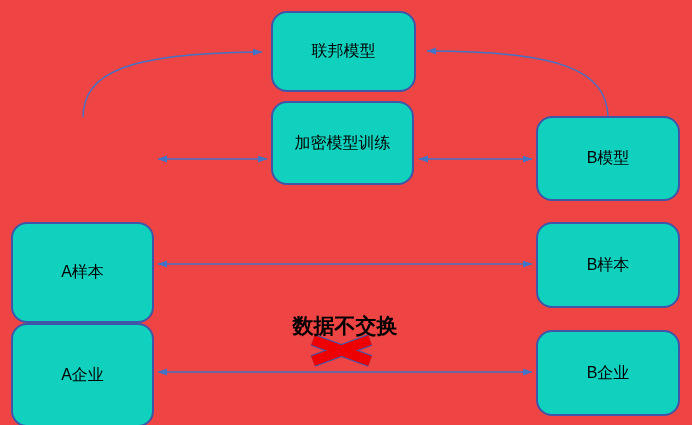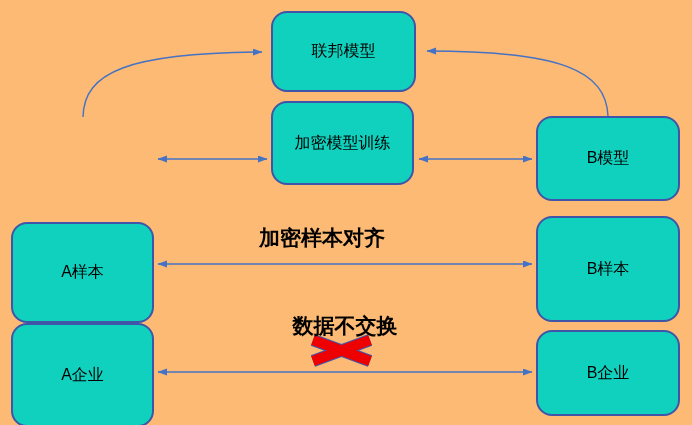--- a/index.html
+++ b/index.html
@@ -5,42 +5,42 @@
   html, body {
     margin: 0;
     padding: 0;
     background: #ffffff;
     font-family: "Liberation Sans", "DejaVu Sans", sans-serif;
   }
   .stage {
     position: relative;
     width: 692px;
     height: 425px;
-    background: #fdba74;
+    background: #ef4444;
     overflow: hidden;
   }
   .box {
     position: absolute;
     background: #0FD1BE;
     border: 2px solid #4155A8;
     border-radius: 16px;
     display: flex;
     align-items: center;
     justify-content: center;
     font-size: 16px;
     color: #000000;
     box-sizing: border-box;
     text-align: center;
   }
   .box-federated   { left: 271px; top: 11px;  width: 145px; height: 81px; }
   .box-a-model     { left: 11px;  top: 117px; width: 143px; height: 84px; }
   .box-enc-train   { left: 271px; top: 101px; width: 143px; height: 84px; }
   .box-b-model     { left: 536px; top: 116px; width: 144px; height: 85px; }
   .box-a-sample    { left: 11px;  top: 222px; width: 143px; height: 101px; }
-  .box-b-sample    { left: 536px; top: 216px; width: 144px; height: 106px; }
+  .box-b-sample    { left: 536px; top: 222px; width: 144px; height: 86px; }
   .box-a-ent       { left: 11px;  top: 323px; width: 143px; height: 104px; }
   .box-b-ent       { left: 536px; top: 330px; width: 144px; height: 86px; }
 
   .float-label {
     position: absolute;
     transform: translate(-50%, -50%);
     font-size: 21px;
     font-weight: 600;
     color: #000000;
     white-space: nowrap;
@@ -110,17 +110,16 @@
   </div>
 
   <div class="box box-a-ent">
     <span>A企业</span>
   </div>
 
   <div class="box box-b-ent">
     <span>B企业</span>
   </div>
 
-  <div class="float-label label-sample-alignment">加密样本对齐</div>
 
   <div class="float-label label-no-exchange">数据不交换</div>
 
 </div>
 
 </body></html>

